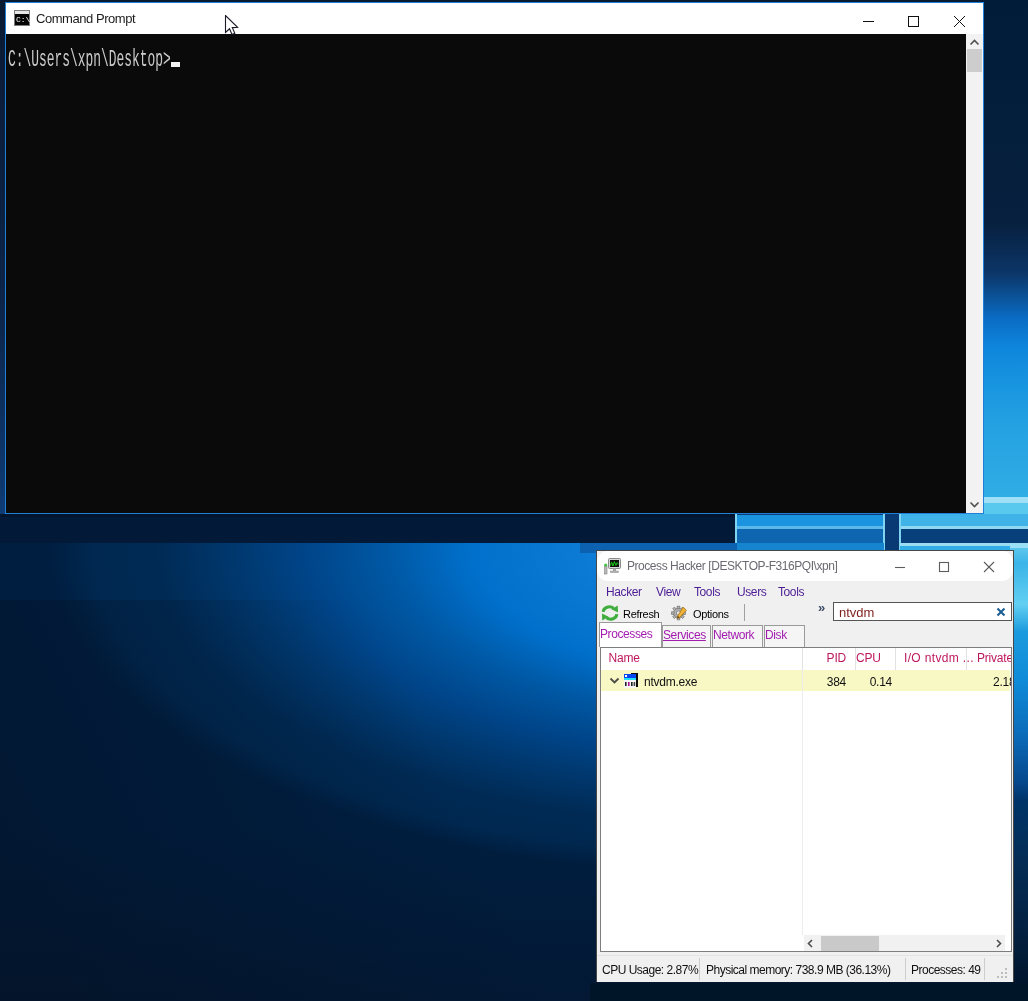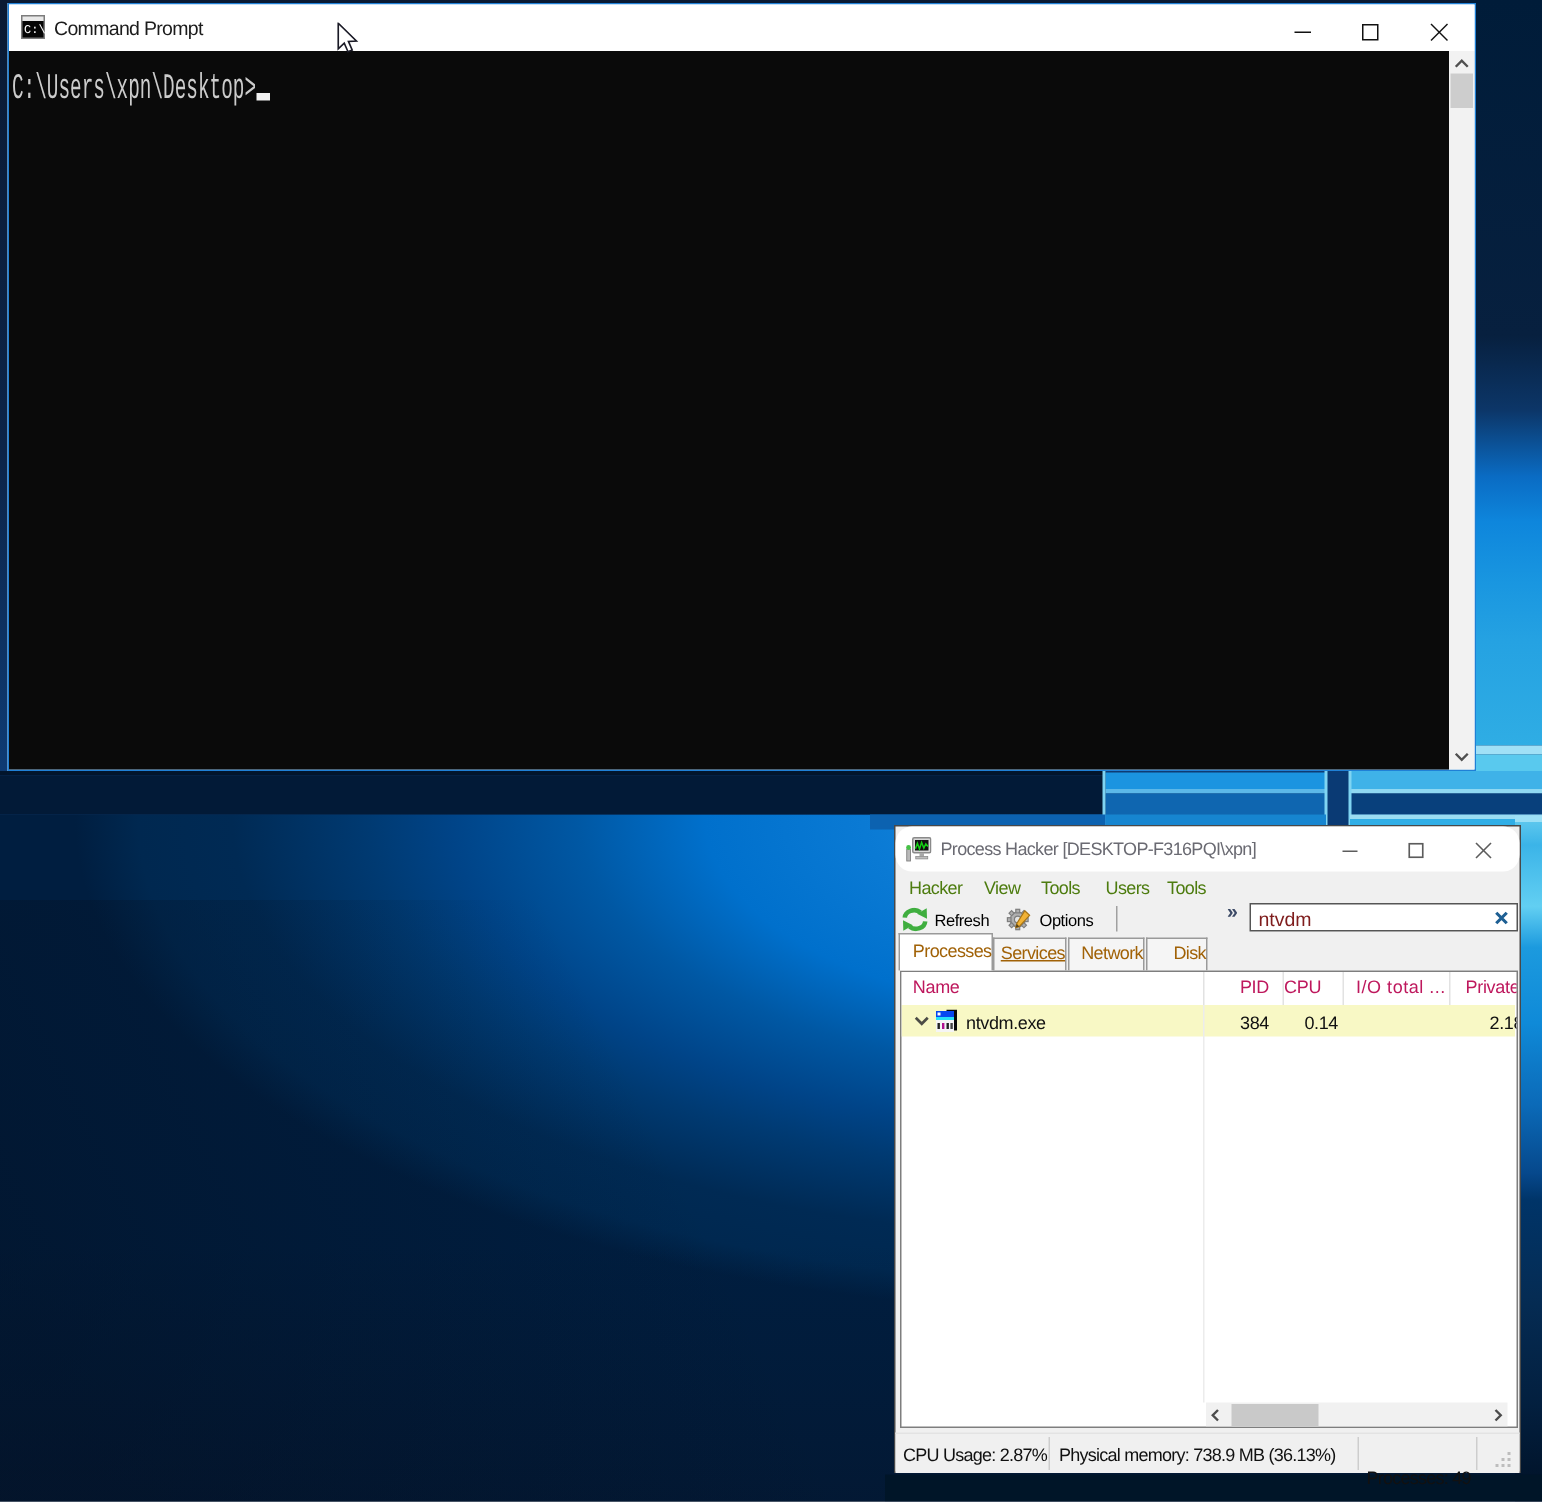--- a/index.html
+++ b/index.html
@@ -12,28 +12,28 @@
 #cmdtitle{position:absolute;left:0;top:0;width:977px;height:31px;background:#fff;}
 #cmdtitle .txt{position:absolute;left:30px;top:8px;font-size:13px;letter-spacing:-0.45px;color:#1c1c1c;}
 #cmdconsole{position:absolute;left:0;top:31px;width:960px;height:479px;background:#0a0a0a;}
 #cmdprompt{position:absolute;left:1.5px;top:11.5px;font-family:"Liberation Mono",monospace;font-size:24px;color:#cccccc;transform:scale(0.538,1);transform-origin:0 0;white-space:pre;}
 #cmdscroll{position:absolute;right:0;top:31px;width:17px;height:479px;background:#f2f2f2;}
 #cmdthumb{position:absolute;left:1px;top:15px;width:15px;height:23px;background:#cdcdcd;}
 
 #ph{position:absolute;left:596px;top:550px;width:418px;height:432px;border:1px solid #484848;box-sizing:border-box;background:#f0f0f0;}
 #phtitle{position:absolute;left:0;top:0;width:416px;height:30px;background:#fff;border-radius:11px;}
 #phtitle .txt{position:absolute;left:30px;top:7.5px;font-size:12px;letter-spacing:-0.45px;color:#6a6a72;}
-.menuitem{position:absolute;top:34px;font-size:12px;letter-spacing:-0.4px;color:#4d7c0f;}
+.menuitem{position:absolute;top:34px;font-size:12px;letter-spacing:-0.4px;color:#4c1d95;}
 .toolbtn{position:absolute;top:57px;font-size:11px;letter-spacing:-0.3px;color:#000000;}
 #sep1{position:absolute;left:147px;top:53px;width:1px;height:17px;background:#a0a0a0;}
 #chev{position:absolute;left:221px;top:49px;font-size:13px;font-weight:bold;color:#3c4a66;}
 #searchbox{position:absolute;left:236px;top:51px;width:179px;height:19px;box-sizing:border-box;border:1px solid #555;background:#fff;}
 #searchbox .txt{position:absolute;left:5px;top:2px;font-size:13px;color:#7f1d1d;}
 
-.tab{position:absolute;box-sizing:border-box;font-size:12px;letter-spacing:-0.4px;color:#a16207;background:#f5f5f5;border:1px solid #9a9a9a;border-bottom:none;text-align:right;}
+.tab{position:absolute;box-sizing:border-box;font-size:12px;letter-spacing:-0.4px;color:#a21caf;background:#f5f5f5;border:1px solid #9a9a9a;border-bottom:none;text-align:left;}
 #tab1{left:2px;top:71px;width:63px;height:25px;background:#fff;z-index:2;padding-top:4px;}
 #tab2{left:65px;top:74px;width:49px;height:22px;padding-top:2px;text-decoration:underline;}
 #tab3{left:115px;top:74px;width:51px;height:22px;padding-top:2px;}
 #tab4{left:167px;top:74px;width:41px;height:22px;padding-top:2px;}
 
 #phlist{position:absolute;left:3px;top:96px;width:412px;height:305px;box-sizing:border-box;border:1px solid #7e7e7e;background:#fff;overflow:hidden;}
 #phhead{position:absolute;left:0;top:0;width:409px;height:22px;background:#fff;font-size:12px;letter-spacing:-0.2px;color:#be185d;}
 .colsep{position:absolute;top:0;width:1px;height:22px;background:#e2e2e2;}
 #yrow{position:absolute;left:0;top:22px;width:409px;height:20.5px;background:#f8f8c5;font-size:12px;letter-spacing:-0.25px;color:#111;}
 #vline{position:absolute;left:201px;top:22px;width:1px;height:265px;background:#ececec;}
@@ -225,21 +225,21 @@
   </div>
   <div class="tab" id="tab1">Processes</div>
   <div class="tab" id="tab2">Services</div>
   <div class="tab" id="tab3">Network</div>
   <div class="tab" id="tab4">Disk</div>
   <div id="phlist">
     <div id="phhead">
       <div class="abs" style="left:7.5px;top:3px">Name</div>
       <div class="abs" style="left:202px;top:3px;width:43px;text-align:right">PID</div>
       <div class="abs" style="left:255px;top:3px;width:36px;">CPU</div>
-      <div class="abs" style="left:303px;top:3px;letter-spacing:0.35px">I/O total ...</div>
+      <div class="abs" style="left:303px;top:3px;letter-spacing:0.35px">I/O ntvdm ...</div>
       <div class="abs" style="left:376px;top:3px">Private</div>
       <div class="colsep" style="left:201px"></div>
       <div class="colsep" style="left:254px"></div>
       <div class="colsep" style="left:294px"></div>
       <div class="colsep" style="left:365px"></div>
     </div>
     <div id="yrow">
       <svg class="abs" style="left:8px;top:7px" width="11" height="8" viewBox="0 0 11 8">
         <path d="M1.5 1.5 L5.5 5.5 L9.5 1.5" fill="none" stroke="#4c4c46" stroke-width="1.8"></path>
       </svg>
@@ -266,21 +266,21 @@
       </svg>
       <div id="hthumb"></div>
       <svg class="abs" style="right:2px;top:4px" width="9" height="9" viewBox="0 0 9 9">
         <path d="M3 1 L6.5 4.5 L3 8" fill="none" stroke="#4c4c4c" stroke-width="1.6"></path>
       </svg>
     </div>
   </div>
   <div id="phstatus">
     <div class="abs" style="left:5px;top:7px">CPU Usage: 2.87%</div>
     <div class="abs" style="left:109px;top:7px">Physical memory: 738.9 MB (36.13%)</div>
-    <div class="abs" style="left:314px;top:22px">Processes: 49</div>
+    <div class="abs" style="left:314px;top:7px">Processes: 49</div>
     <div class="ssep" style="left:102px"></div>
     <div class="ssep" style="left:308px"></div>
     <div class="ssep" style="left:387px"></div>
     <svg class="abs" style="left:398px;top:12px" width="14" height="12" viewBox="0 0 14 12">
       <g fill="#bdbdbd">
             <rect x="10" y="0" width="2" height="2"></rect>
             <rect x="10" y="4" width="2" height="2"></rect>
             <rect x="10" y="8" width="2" height="2"></rect>
             <rect x="6" y="4" width="2" height="2"></rect>
             <rect x="6" y="8" width="2" height="2"></rect>

